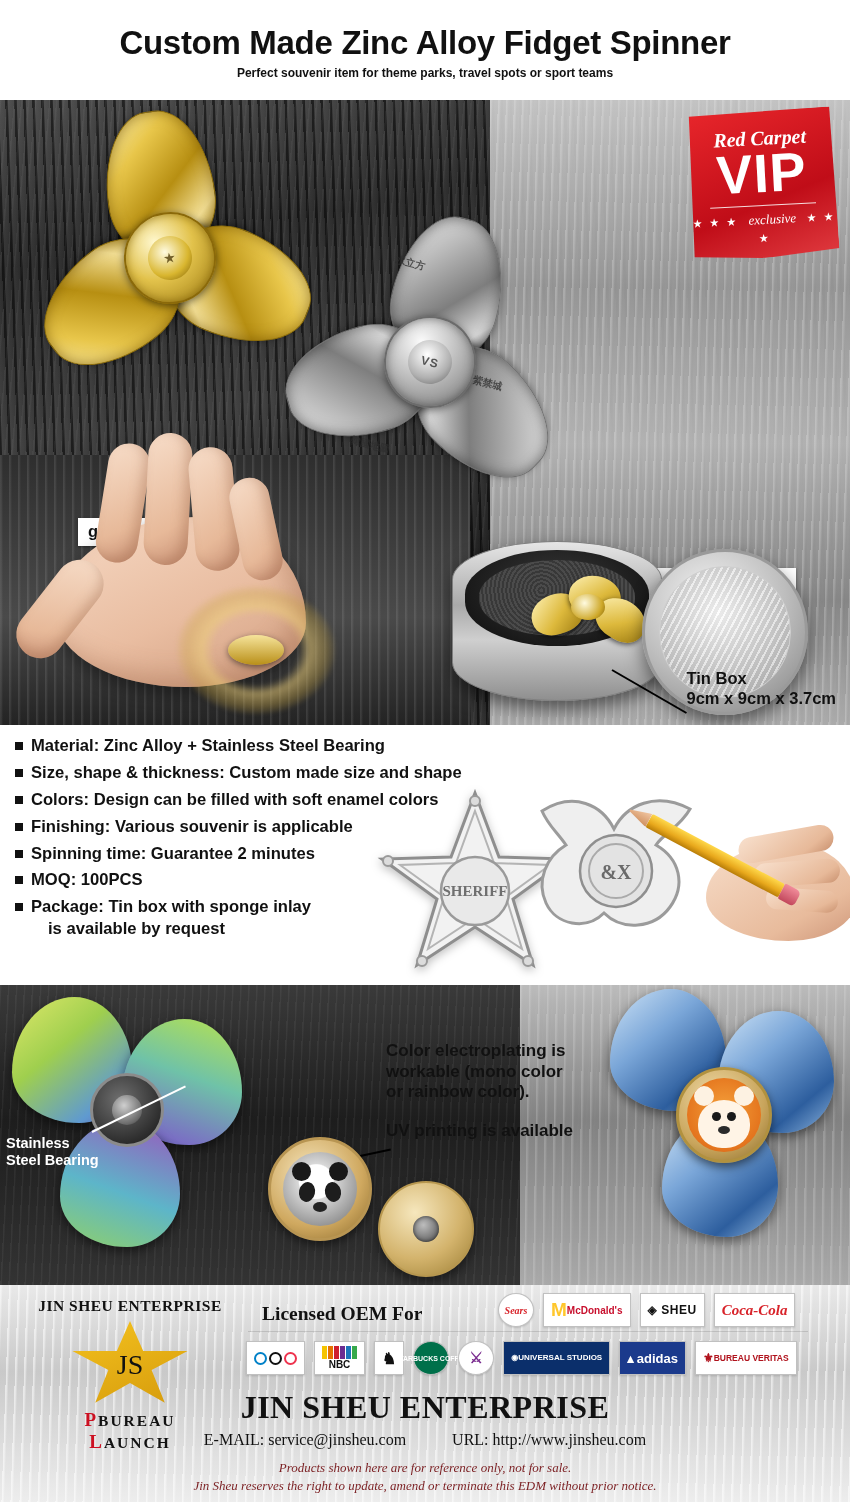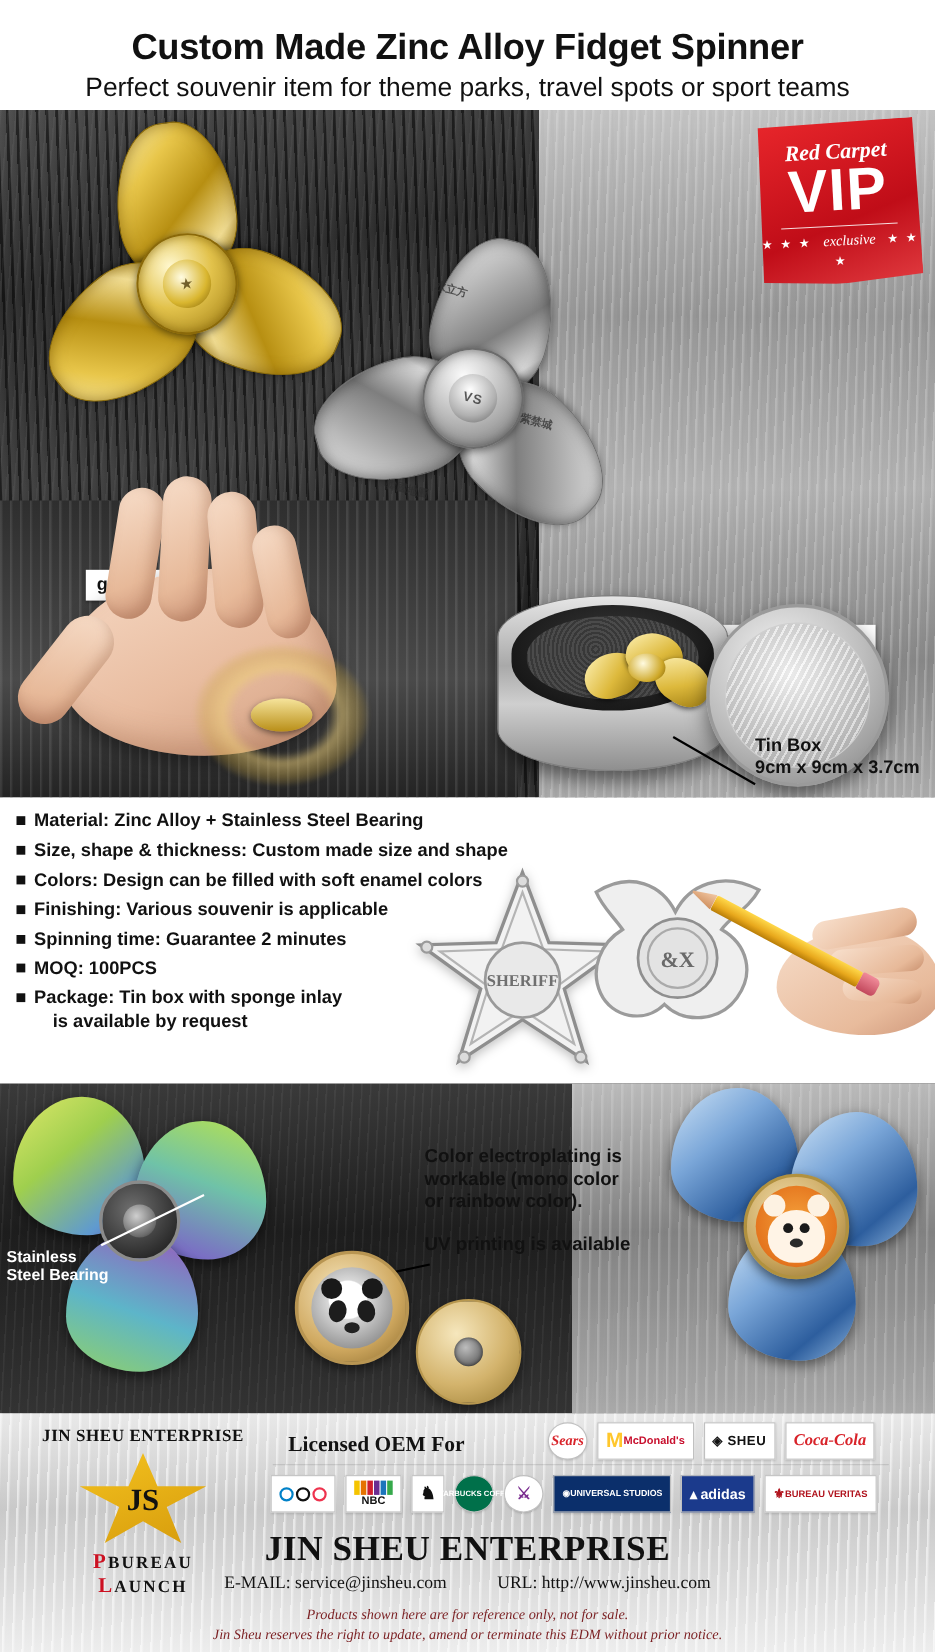--- a/index.html
+++ b/index.html
@@ -21,22 +21,22 @@
   }
   .header h1 {
     margin: 0;
     font-size: 33px;
     font-weight: bold;
     letter-spacing: -0.3px;
     color: #111;
   }
   .header h2 {
     margin: 4px 0 0 0;
-    font-size: 24px;
-    font-weight: normal;
+    font-size: 12px;
+    font-weight: bold;
     color: #111;
   }
 
   
   .sec-spinners {
     position: relative;
     height: 625px;
     background:
       repeating-linear-gradient(95deg, rgba(255,255,255,0.045) 0px, rgba(255,255,255,0.045) 1px, rgba(0,0,0,0) 2px, rgba(0,0,0,0) 7px),
       repeating-linear-gradient(88deg, rgba(0,0,0,0.5) 0px, rgba(0,0,0,0.5) 2px, rgba(255,255,255,0.04) 3px, rgba(255,255,255,0.0) 9px),
@@ -442,21 +442,21 @@
     letter-spacing: .5px; color:#111;
   }
   .js-star { position:relative; width: 120px; height: 86px; margin: 6px auto 0 auto; }
   .star-shape {
     position:absolute; left: 0; top: 0; width: 120px; height: 86px;
     background: linear-gradient(160deg,#f4c21f,#d59a0b);
     clip-path: polygon(50% 0%, 61% 35%, 98% 35%, 68% 57%, 79% 95%, 50% 72%, 21% 95%, 32% 57%, 2% 35%, 39% 35%);
   }
   .js-mono {
     position:absolute; left: 50%; top: 28px; margin-left: -22px; width: 44px;
-    font-family: "Liberation Serif", serif; font-weight: bold; font-size: 28px; color:#111;
+    font-family: "Liberation Serif", serif; font-weight: normal; font-size: 28px; color:#111;
   }
   .js-prod {
     font-family: "Liberation Serif", serif; font-weight: bold; font-size: 15.5px;
     color:#111; letter-spacing: 2px; margin-top: 2px;
   }
   .js-prod .rd { color:#cc1122; font-size: 19px; }
   .js-launch {
     font-family: "Liberation Serif", serif; font-weight: bold; font-size: 15.5px;
     color:#111; letter-spacing: 2px;
   }
@@ -470,21 +470,21 @@
   .row1 { left: 498px; top: 8px; }
   .row2 { left: 246px; top: 56px; }
   .brand {
     background: #ffffff; border: 1px solid #c0c0c0; height: 34px; padding: 0 7px;
     display:flex; align-items:center; justify-content:center;
     font-size: 11px; font-weight: bold; color:#111; white-space:nowrap;
     box-shadow: 0 1px 2px rgba(0,0,0,.15);
   }
   .brand.red { color:#d8232a; font-family:"Liberation Serif", serif; font-style:italic; font-size: 15px; }
   .brand.circle { width: 36px; border-radius: 50%; padding:0; }
-  .brand.small { font-size: 13px; }
+  .brand.small { font-size: 10px; }
   .brand.mcd { color:#c8102e; }
   .brand.mcd span { color:#ffc72c; font-size: 19px; font-weight:bold; }
   .brand.bsci { font-size: 12px; letter-spacing:.5px; }
   .brand.starbucks { background:#00704a; color:#fff; border-radius:50%; width:36px; font-size:8px; }
   .brand.adidas { background:#1b3a8c; color:#fff; font-size: 13px; }
   .brand.veritas { color:#b0121c; font-size: 8.5px; line-height:1.05; }
   .olympic { display:flex; gap:2px; }
   .olympic i { display:block; width: 13px; height: 13px; border-radius:50%; border:2.5px solid #0081c8; }
   .olympic i:nth-child(2){ border-color:#111; }
   .olympic i:nth-child(3){ border-color:#ee334e; }

